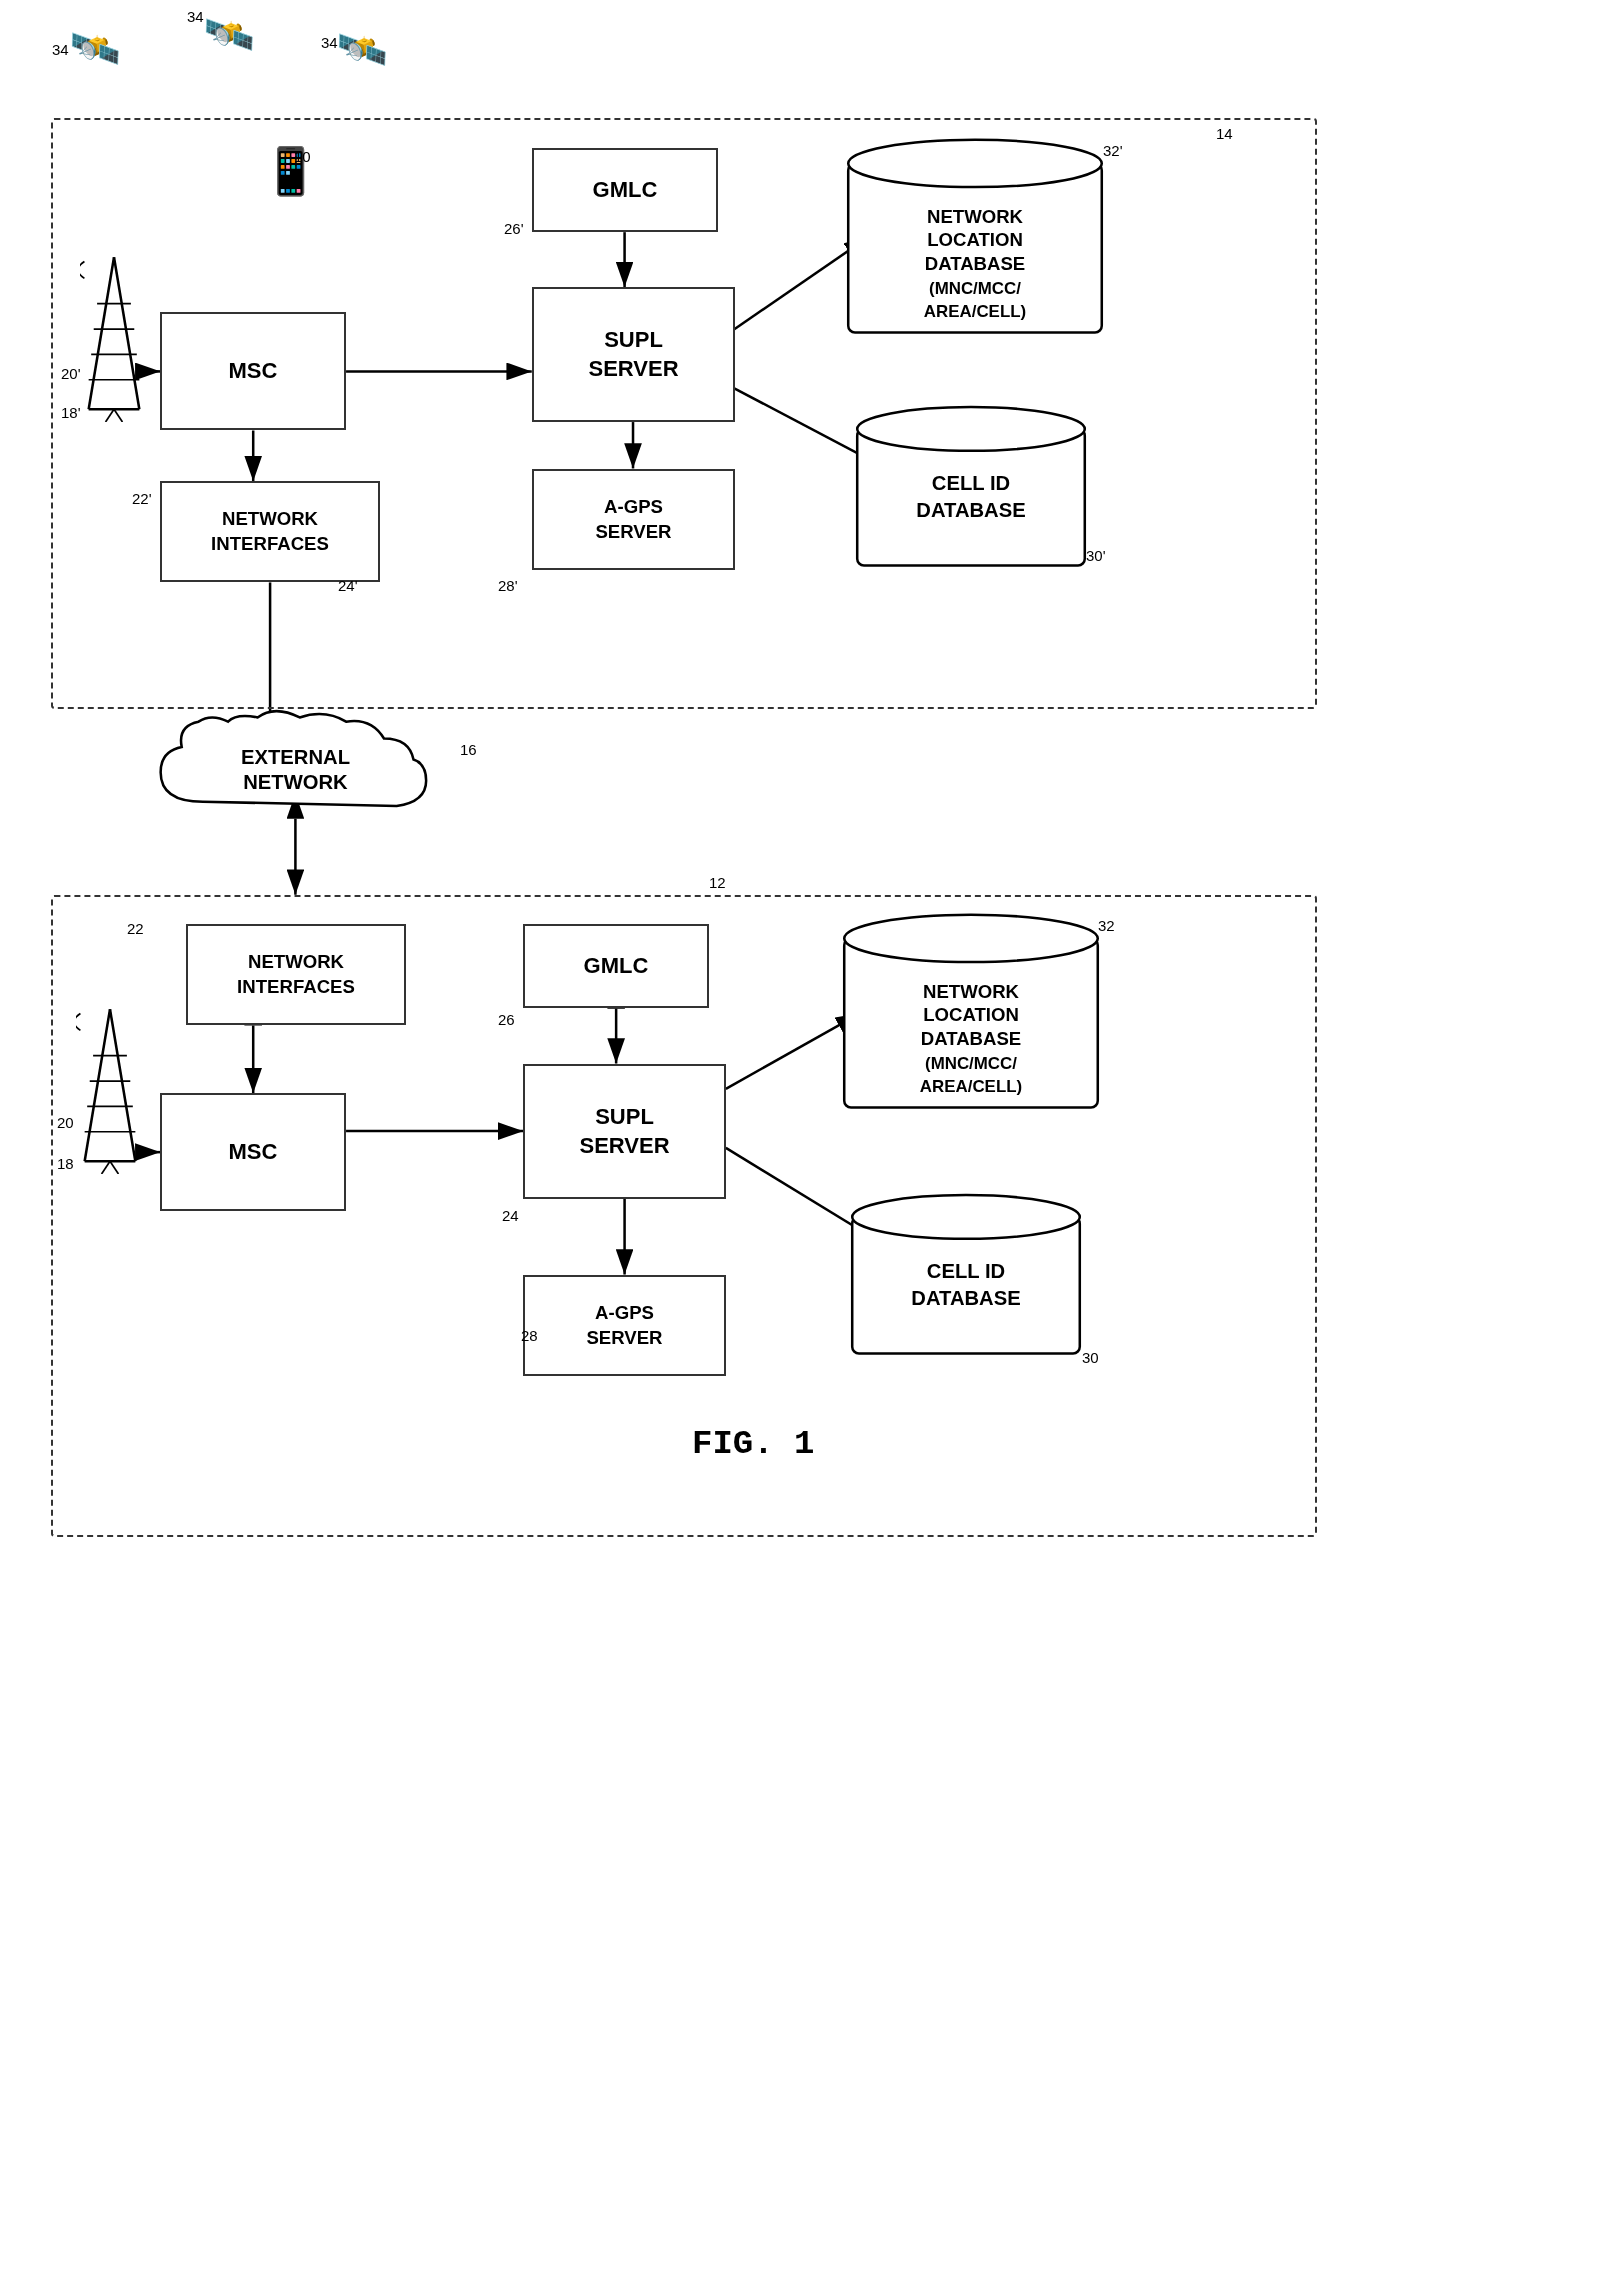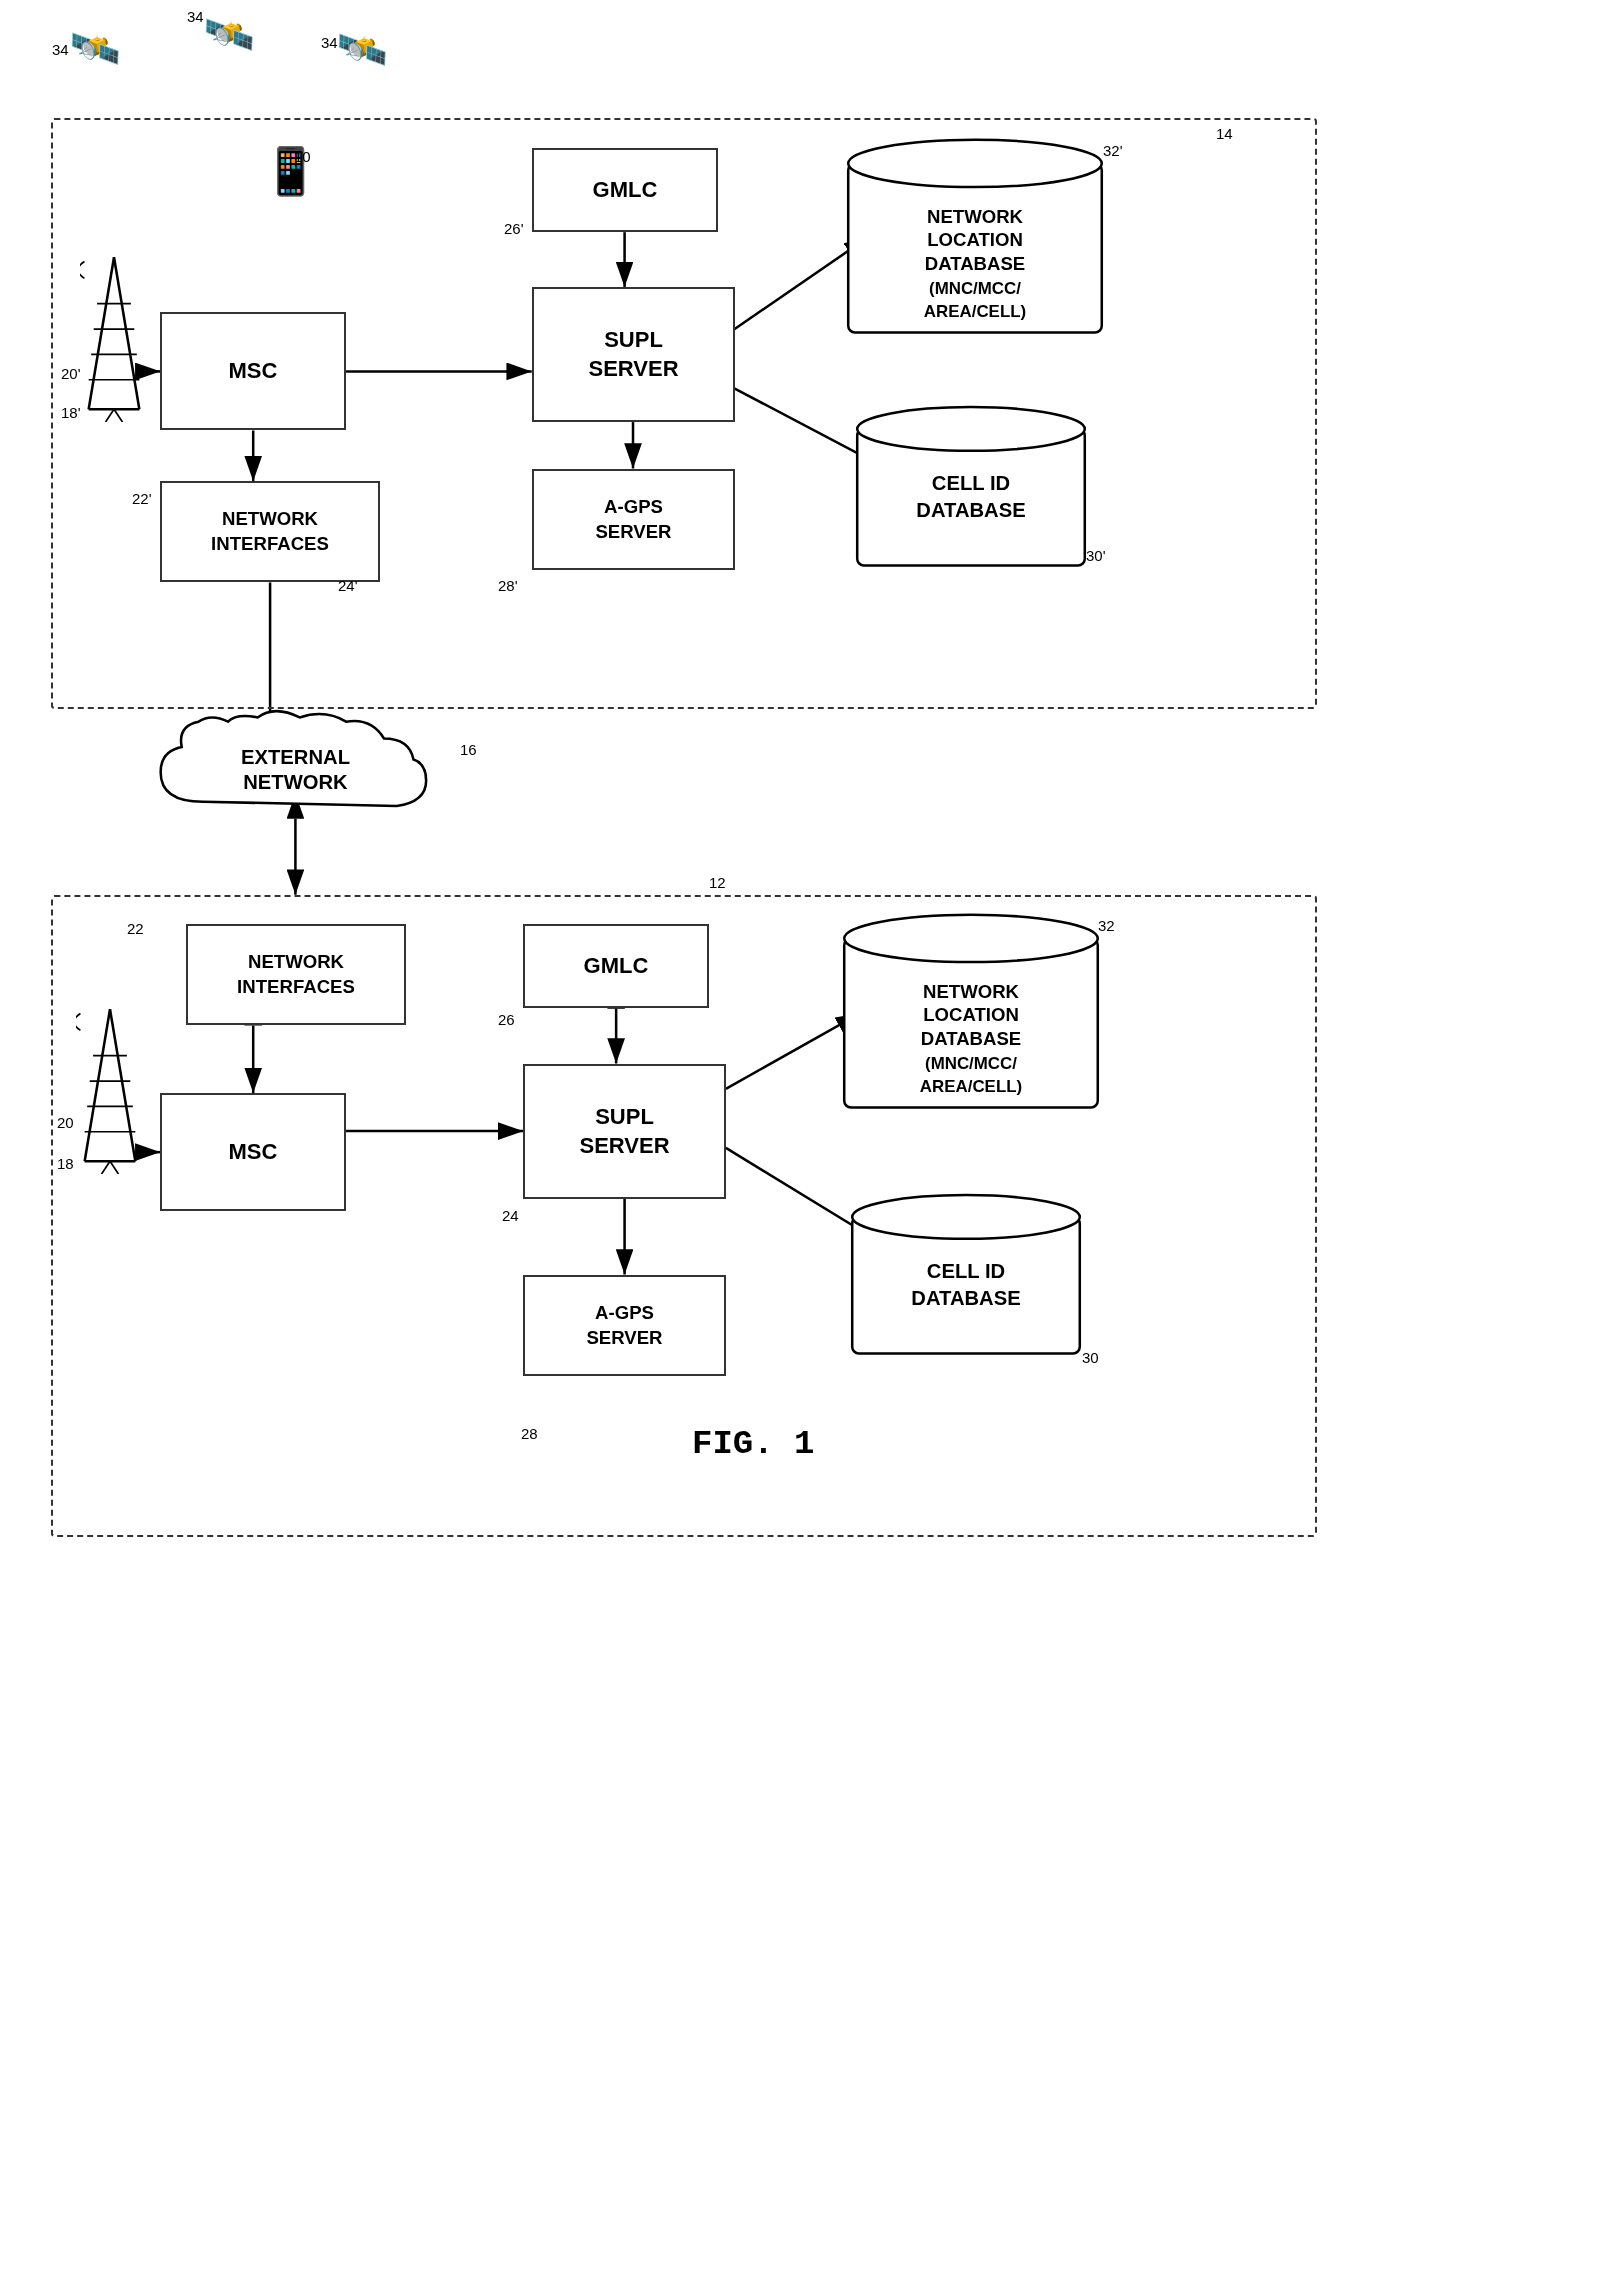--- a/index.html
+++ b/index.html
@@ -345,21 +345,21 @@
   <div class="solid-box bot-supl-server">
     <span style="white-space:pre-line;">SUPL
 SERVER</span>
   </div>
   <div class="label" style="left:502px; top:1207px;">24</div>
 
   <div class="solid-box bot-agps-server">
     <span style="white-space:pre-line; font-size:18.6px;">A-GPS
 SERVER</span>
   </div>
-  <div class="label" style="left:521px; top:1425px;">28</div>
+  <div class="label" style="left:521px; top:1327px;">28</div>
 
   <div style="position:absolute; left:840px; top:913px; width:262px; height:203px;">
     <svg width="262" height="203" viewBox="0 0 310 240">
       <rect x="5" y="30" width="300" height="200" rx="8" ry="8" fill="white" stroke="#000" stroke-width="3"></rect>
       <ellipse cx="155" cy="30" rx="150" ry="28" fill="white" stroke="#000" stroke-width="3"></ellipse>
       <text x="155" y="100" text-anchor="middle" font-size="22" font-weight="bold" font-family="Arial">NETWORK</text>
       <text x="155" y="128" text-anchor="middle" font-size="22" font-weight="bold" font-family="Arial">LOCATION</text>
       <text x="155" y="156" text-anchor="middle" font-size="22" font-weight="bold" font-family="Arial">DATABASE</text>
       <text x="155" y="184" text-anchor="middle" font-size="20" font-weight="bold" font-family="Arial">(MNC/MCC/</text>
       <text x="155" y="212" text-anchor="middle" font-size="20" font-weight="bold" font-family="Arial">AREA/CELL)</text>

